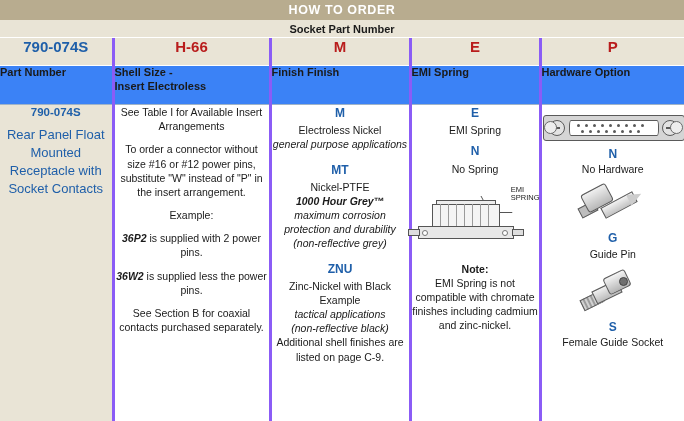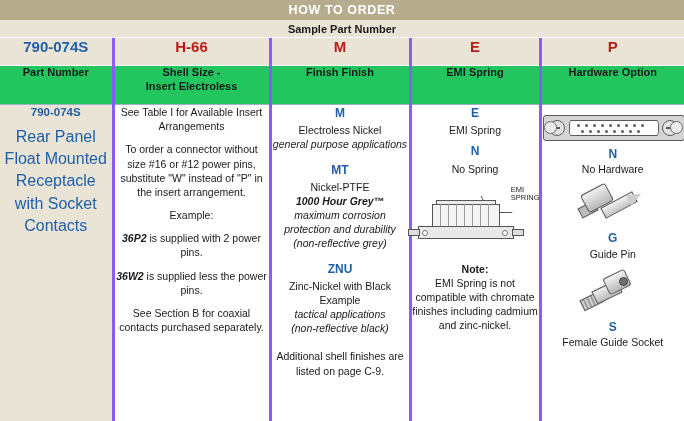--- a/index.html
+++ b/index.html
@@ -59,22 +59,21 @@
     text-align: center;
     vertical-align: middle;
     color: #b91c1c;
     font-size: 15px;
     font-weight: bold;
     border-bottom: 1px solid #ffffff;
   }
   .row-sample td.first { color: #1f5fa9; }
 
   .row-head td {
-    background: #22c55e;
-    text-align: center;
+    background: #3b82f6;
     vertical-align: middle;
     font-size: 11px;
     font-weight: bold;
     color: #1a1a1a;
     height: 38px;
     border-bottom: 1px solid #9fb3c8;
     border-top: 1px solid #9fb3c8;
     padding: 2px 4px;
     line-height: 1.25;
   }
@@ -335,21 +334,21 @@
     font-size: 12px;
   }
   .note-blk { margin-top: 6px; }
 </style>
 </head>
 <body>
 
 <div class="sheet">
 
   <div class="title-bar">HOW TO ORDER</div>
-  <div class="subtitle-bar">Sample Part Number</div>
+  <div class="subtitle-bar">Socket Part Number</div>
 
   <table class="grid">
     <colgroup>
       <col style="width:113px">
       <col style="width:157px">
       <col style="width:140px">
       <col style="width:130px">
       <col style="width:144px">
     </colgroup>
 
@@ -370,21 +369,21 @@
       </td>
       <td>Finish Finish</td>
       <td>EMI Spring</td>
       <td>Hardware Option</td>
     </tr>
 
     <tr class="row-body">
 
       <td class="col1-body">
         <div class="blue bold" style="font-size:11.5px;margin-bottom:5px;">790-074S</div>
-        <div class="blue" style="font-size:16px;line-height:1.4;">Rear Panel Float Mounted Receptacle with Socket Contacts</div>
+        <div class="blue" style="font-size:13px;line-height:1.4;">Rear Panel Float Mounted Receptacle with Socket Contacts</div>
       </td>
 
       <td>
         <p class="p">See Table I for Available Insert Arrangements</p>
         <p class="p">To order a connector without size #16 or #12 power pins, substitute "W" instead of "P" in the insert arrangement.</p>
         <p class="p">Example:</p>
         <p class="p">
           <span class="bold ital">36P2</span><span> is supplied with 2 power pins.</span>
         </p>
         <p class="p">
@@ -403,21 +402,21 @@
         <div class="ital bold">1000 Hour Grey™</div>
         <div class="ital">maximum corrosion protection and durability</div>
         <div class="ital">(non-reflective grey)</div>
 
         <div class="big-blue" style="margin-top:10px;">ZNU</div>
         <div>Zinc-Nickel with Black</div>
         <div>Example</div>
         <div class="ital">tactical applications</div>
         <div class="ital">(non-reflective black)</div>
 
-        <div style="margin-top:14px;">Additional shell finishes are listed on page C-9.</div>
+        <div style="margin-top:0;">Additional shell finishes are listed on page C-9.</div>
       </td>
 
       <td>
         <div class="big-blue">E</div>
         <div>EMI Spring</div>
         <div class="big-blue" style="margin-top:6px;">N</div>
         <div>No Spring</div>
 
         <div class="emi-art">
           <div class="emi-label">

